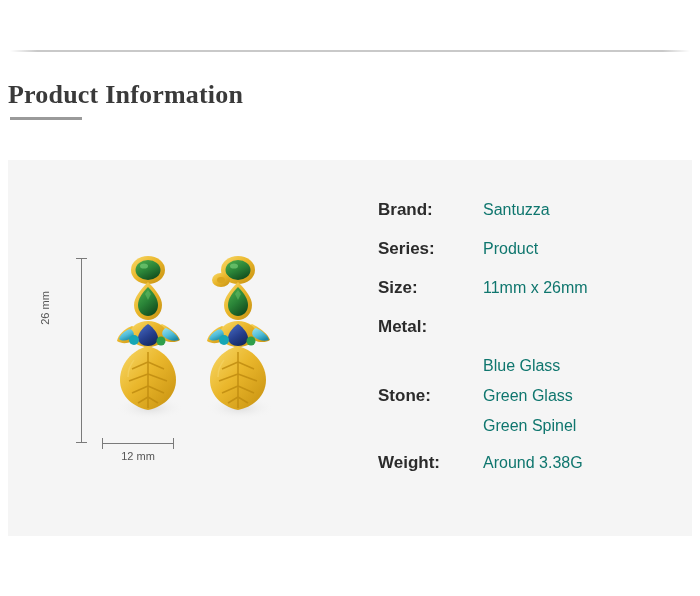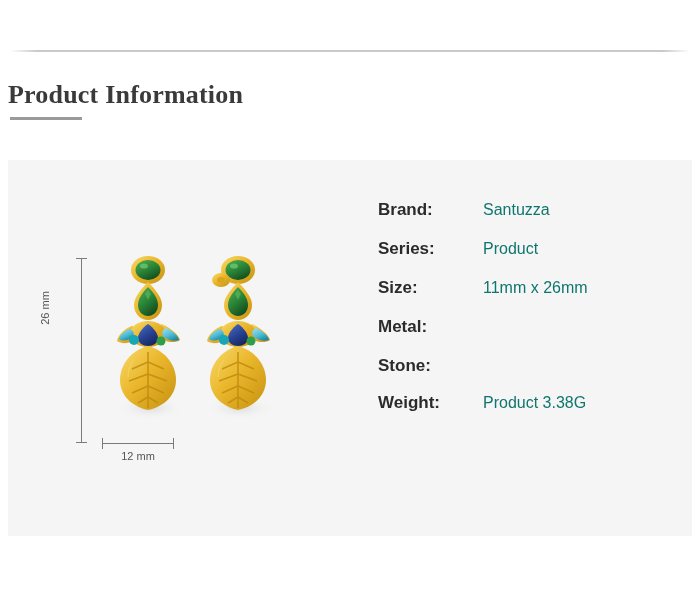--- a/index.html
+++ b/index.html
@@ -323,22 +323,27 @@
       <div class="spec-value">11mm x 26mm</div>
     </div>
   </div>
 
   <div class="spec-row">
     <div class="spec-label">Metal:</div>
   </div>
 
   <div class="spec-row stone">
     <div class="spec-label">Stone:</div>
+    <div class="spec-values-multi">
+      <div class="spec-value">Blue Glass</div>
+      <div class="spec-value">Green Glass</div>
+      <div class="spec-value">Green Spinel</div>
+    </div>
   </div>
 
   <div class="spec-row">
     <div class="spec-label">Weight:</div>
     <div class="spec-values-multi">
-      <div class="spec-value">Product 3.38G</div>
+      <div class="spec-value">Around 3.38G</div>
     </div>
   </div>
 
 </div>
 
 </body></html>

